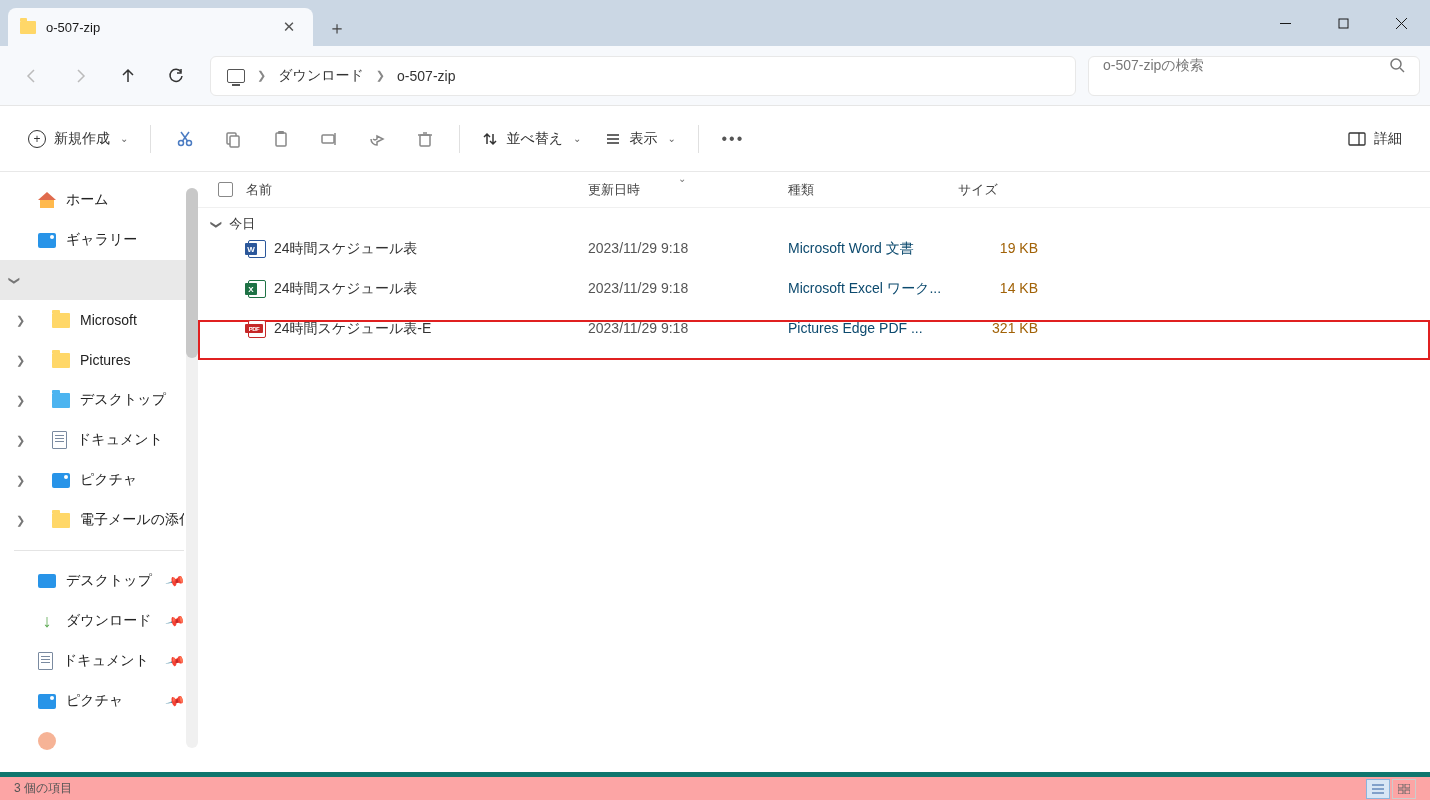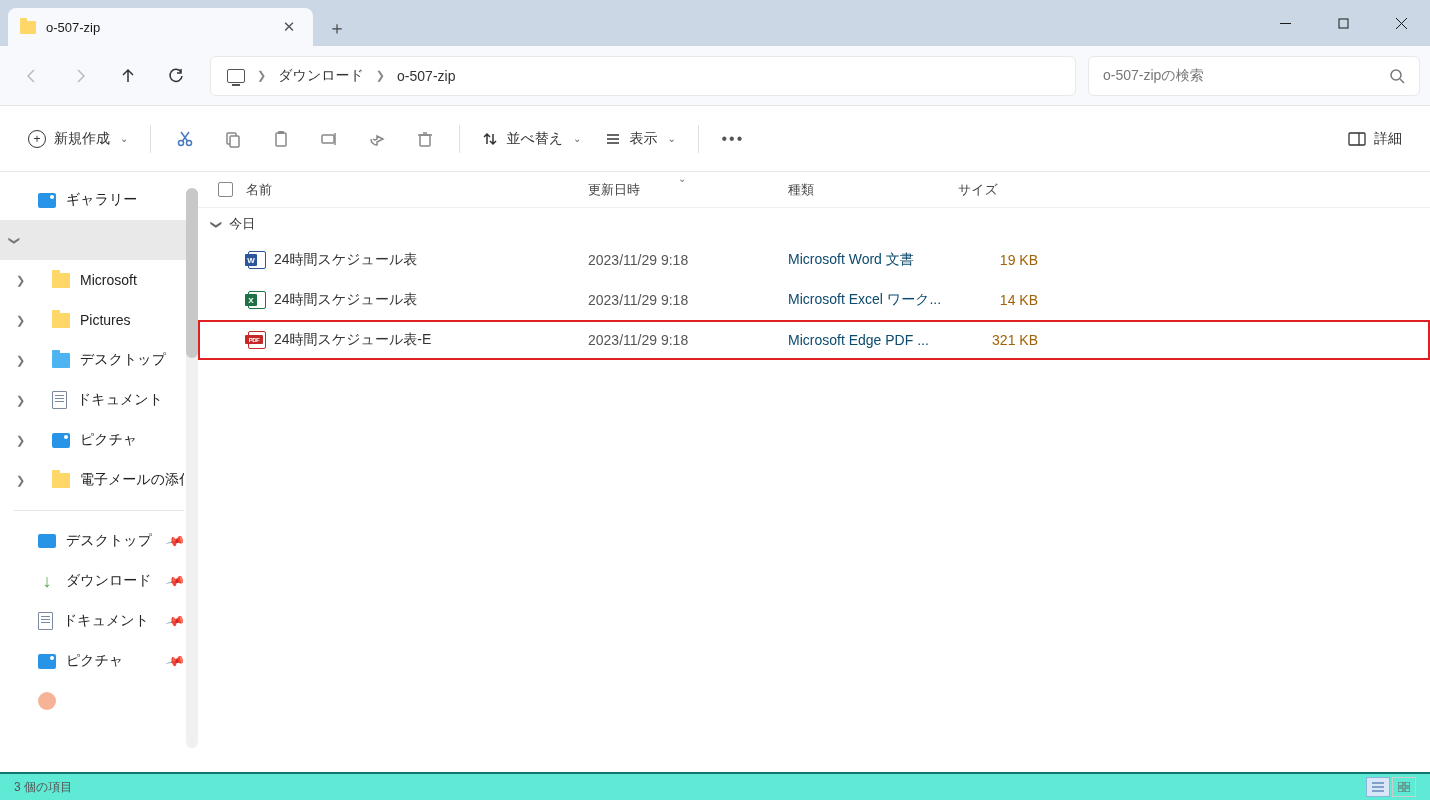--- a/index.html
+++ b/index.html
@@ -19,21 +19,21 @@
 
 
 .addrbar { height: 60px; background: #f7f9fc; border-bottom: 1px solid #e6e6e6; display: flex; align-items: center; padding: 0 10px; gap: 4px; }
 .nav-btn { width: 44px; height: 40px; display: flex; align-items: center; justify-content: center; color: #777; border-radius: 4px; }
 .nav-btn.enabled { color: #1a1a1a; }
 .addr-path { flex: 1; height: 40px; background: #fff; border: 1px solid #e8e8e8; border-radius: 6px; display: flex; align-items: center; padding: 0 8px; margin: 0 8px; }
 .addr-seg { display: flex; align-items: center; gap: 6px; padding: 0 8px; height: 100%; color: #333; font-size: 14px; }
 .addr-sep { color: #888; font-size: 11px; padding: 0 4px; }
 .pc-ico { width: 18px; height: 14px; border: 1.5px solid #555; border-radius: 2px; position: relative; }
 .pc-ico::after { content: ""; position: absolute; bottom: -4px; left: 4px; right: 4px; height: 1.5px; background: #555; }
-.searchbox { width: 332px; height: 40px; background: #fff; border: 1px solid #e8e8e8; border-radius: 6px; display: flex; align-items: center; padding: 0 14px; color: #777; font-size: 14px; }
+.searchbox { width: 332px; height: 40px; background: #fff; border: 1px solid #e8e8e8; border-radius: 6px; display: flex; align-items: flex-start; padding: 0 14px; color: #777; font-size: 14px; }
 .searchbox span { flex: 1; }
 
 
 .toolbar { height: 66px; background: #fff; border-bottom: 1px solid #e8e8e8; display: flex; align-items: center; padding: 0 18px; gap: 4px; }
 .tb-item { height: 40px; display: flex; align-items: center; gap: 8px; padding: 0 10px; color: #333; font-size: 14px; border-radius: 4px; }
 .tb-icon-only { width: 44px; justify-content: center; color: #555; }
 .tb-sep { width: 1px; height: 28px; background: #e0e0e0; margin: 0 8px; }
 .caret { font-size: 10px; color: #666; margin-left: 2px; }
 .tb-right { margin-left: auto; }
 .plus-circle { width: 18px; height: 18px; border: 1.5px solid #333; border-radius: 50%; display: flex; align-items: center; justify-content: center; font-size: 12px; line-height: 1; }
@@ -71,37 +71,37 @@
 .cols { height: 36px; display: flex; align-items: center; font-size: 13px; color: #444; border-bottom: 1px solid #f0f0f0; position: relative; }
 .col-check { width: 40px; display: flex; justify-content: center; padding-left: 14px; }
 .chk { width: 15px; height: 15px; border: 1.5px solid #888; border-radius: 2px; }
 .col-name { flex: 0 0 350px; padding-left: 8px; }
 .col-date { flex: 0 0 200px; position: relative; }
 .col-date .sort { position: absolute; top: -8px; left: 90px; font-size: 10px; color: #777; }
 .col-type { flex: 0 0 170px; }
 .col-size { flex: 0 0 110px; text-align: left; padding-right: 30px; }
 .group-hdr { height: 32px; display: flex; align-items: center; gap: 8px; padding-left: 14px; font-size: 13px; color: #333; }
 .group-hdr .exp { font-size: 11px; color: #666; transform: rotate(90deg); display: inline-block; }
-.row { height: 40px; display: flex; align-items: center; font-size: 14px; color: #333; }
+.row { height: 40px; display: flex; font-size: 14px; color: #333; }
 .row .col-check { width: 40px; }
 .row .fi { width: 18px; height: 18px; margin-left: 10px; margin-right: 8px; border-radius: 2px; flex-shrink: 0; }
 .fi.word { background: #fff; border: 1px solid #2b579a; position: relative; }
 .fi.word::before { content:"W"; position:absolute; left:-4px; top:2px; width:12px; height:12px; background:#2b579a; color:#fff; font-size:8px; font-weight:bold; display:flex; align-items:center; justify-content:center; border-radius:1px; }
 .fi.excel { background: #fff; border: 1px solid #1e7245; position: relative; }
 .fi.excel::before { content:"X"; position:absolute; left:-4px; top:2px; width:12px; height:12px; background:#1e7245; color:#fff; font-size:8px; font-weight:bold; display:flex; align-items:center; justify-content:center; border-radius:1px; }
 .fi.pdf { background: #fff; border: 1px solid #c62828; position: relative; }
 .fi.pdf::before { content:"PDF"; position:absolute; left:-4px; top:3px; width:18px; height:9px; background:#c62828; color:#fff; font-size:6px; font-weight:bold; display:flex; align-items:center; justify-content:center; border-radius:1px; letter-spacing:-0.5px;}
 .row.highlight { outline: 2px solid #e02020; outline-offset: -2px; }
 .row .rname { flex: 0 0 314px; }
 .row .rdate { flex: 0 0 200px; color: #555; }
 .row .rtype { flex: 0 0 170px; color: #0c4a6e; white-space: nowrap; overflow: hidden; text-overflow: ellipsis; }
 .row .rsize { flex: 0 0 110px; text-align: right; padding-right: 30px; color: #a16207; }
 
 
-.statusbar { position: absolute; bottom: 0; left: 0; right: 0; height: 28px; background: #5eead4; border-top: 2px solid #0f766e; display: flex; align-items: center; padding: 8px 14px; font-size: 12px; color: #555; }
+.statusbar { position: absolute; bottom: 0; left: 0; right: 0; height: 28px; background: #fca5a5; border-top: 5px solid #0f766e; display: flex; align-items: center; padding: 8px 14px; font-size: 12px; color: #555; }
 .view-toggle { margin-left: auto; display: flex; gap: 2px; }
 .vt-btn { width: 24px; height: 20px; border: 1px solid #ccc; display: flex; align-items: center; justify-content: center; font-size: 11px; }
 .vt-btn.active { background: #d8e6f5; border-color: #8ab4dd; }
 </style>
 </head>
 <body>
 
 <div class="titlebar">
   <div class="tab">
     <div class="folder-ico"></div>
@@ -241,20 +241,24 @@
     <svg width="18" height="14" viewBox="0 0 18 14">
         <rect x="1" y="1" width="16" height="12" rx="1" fill="none" stroke="#333" stroke-width="1.3"></rect>
         <line x1="11" y1="1" x2="11" y2="13" stroke="#333" stroke-width="1.3"></line>
       </svg>
     <span>詳細</span>
   </div>
 </div>
 
 <div class="main">
   <div class="sidebar">
+    <div class="sb-item">
+        <div class="ico home"></div>
+        <span>ホーム</span>
+      </div>
     <div class="sb-item">
         <div class="ico gallery"></div>
         <span>ギャラリー</span>
       </div>
     <div class="sb-item selected">
         <span class="exp">❯</span>
       </div>
     <div class="sb-item indent">
         <span class="exp">❯</span>
         <div class="ico folder"></div>
@@ -342,21 +346,21 @@
       <div class="rname">24時間スケジュール表</div>
       <div class="rdate">2023/11/29 9:18</div>
       <div class="rtype">Microsoft Excel ワーク...</div>
       <div class="rsize">14 KB</div>
     </div>
     <div class="row highlight">
       <div class="col-check"></div>
       <div class="fi pdf"></div>
       <div class="rname">24時間スケジュール表-E</div>
       <div class="rdate">2023/11/29 9:18</div>
-      <div class="rtype">Microsoft Edge PDF ...</div>
+      <div class="rtype">Pictures Edge PDF ...</div>
       <div class="rsize">321 KB</div>
     </div>
   </div>
 </div>
 
 <div class="statusbar">
   <span>3 個の項目</span>
   <div class="view-toggle">
     <div class="vt-btn active">
         <svg width="12" height="10" viewBox="0 0 12 10">

